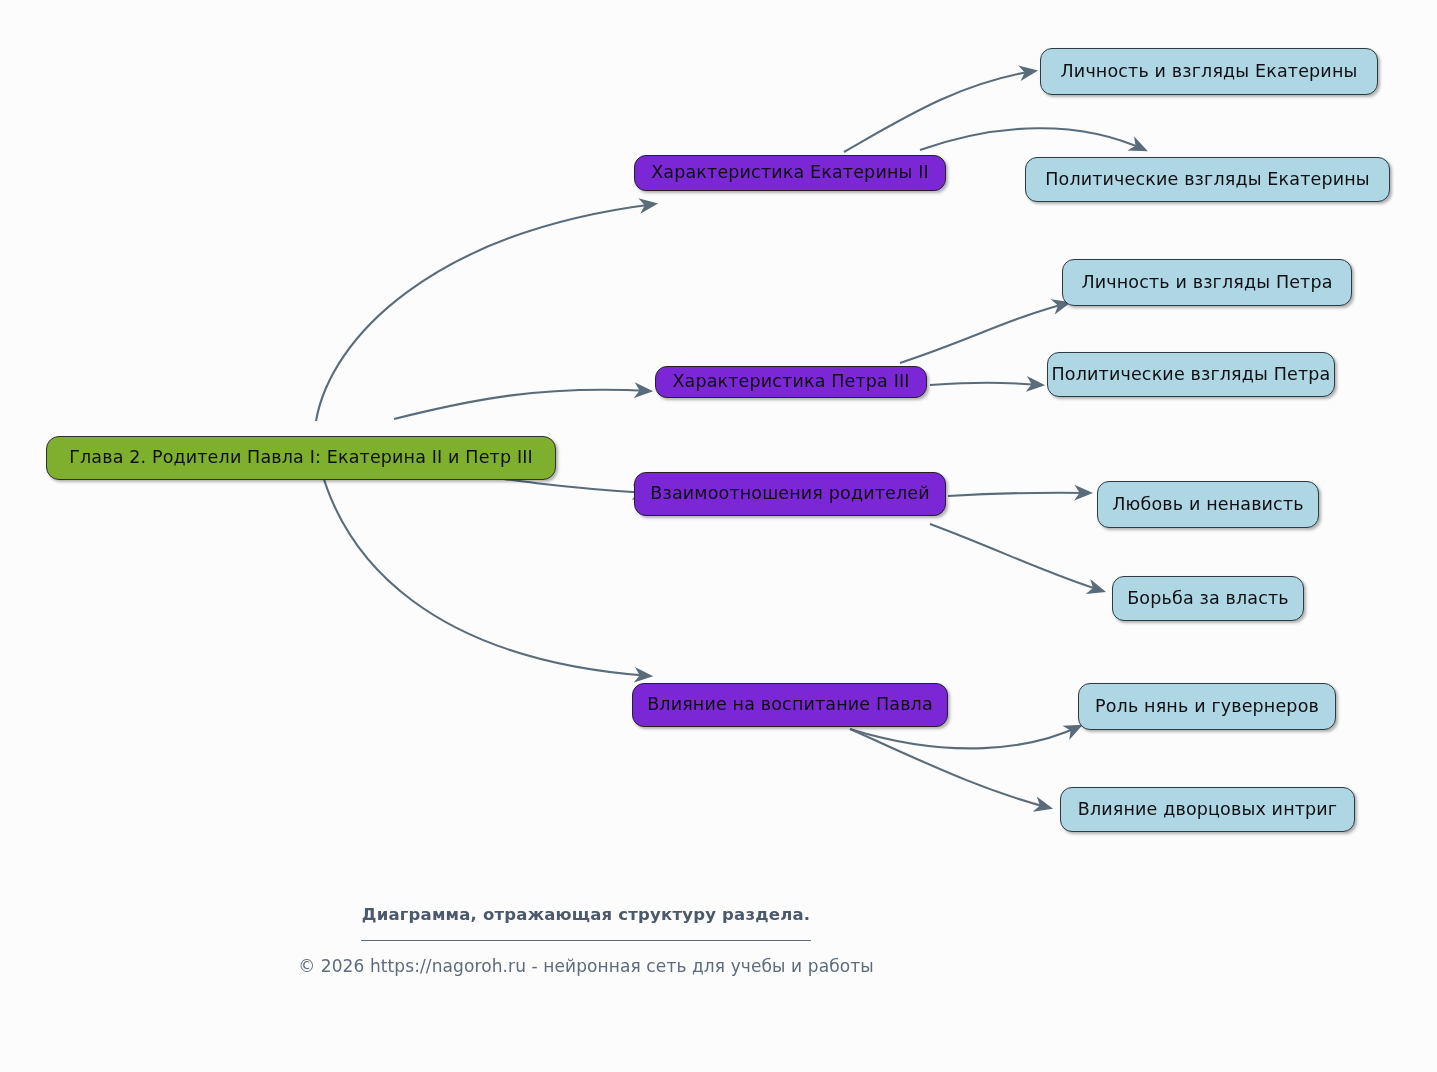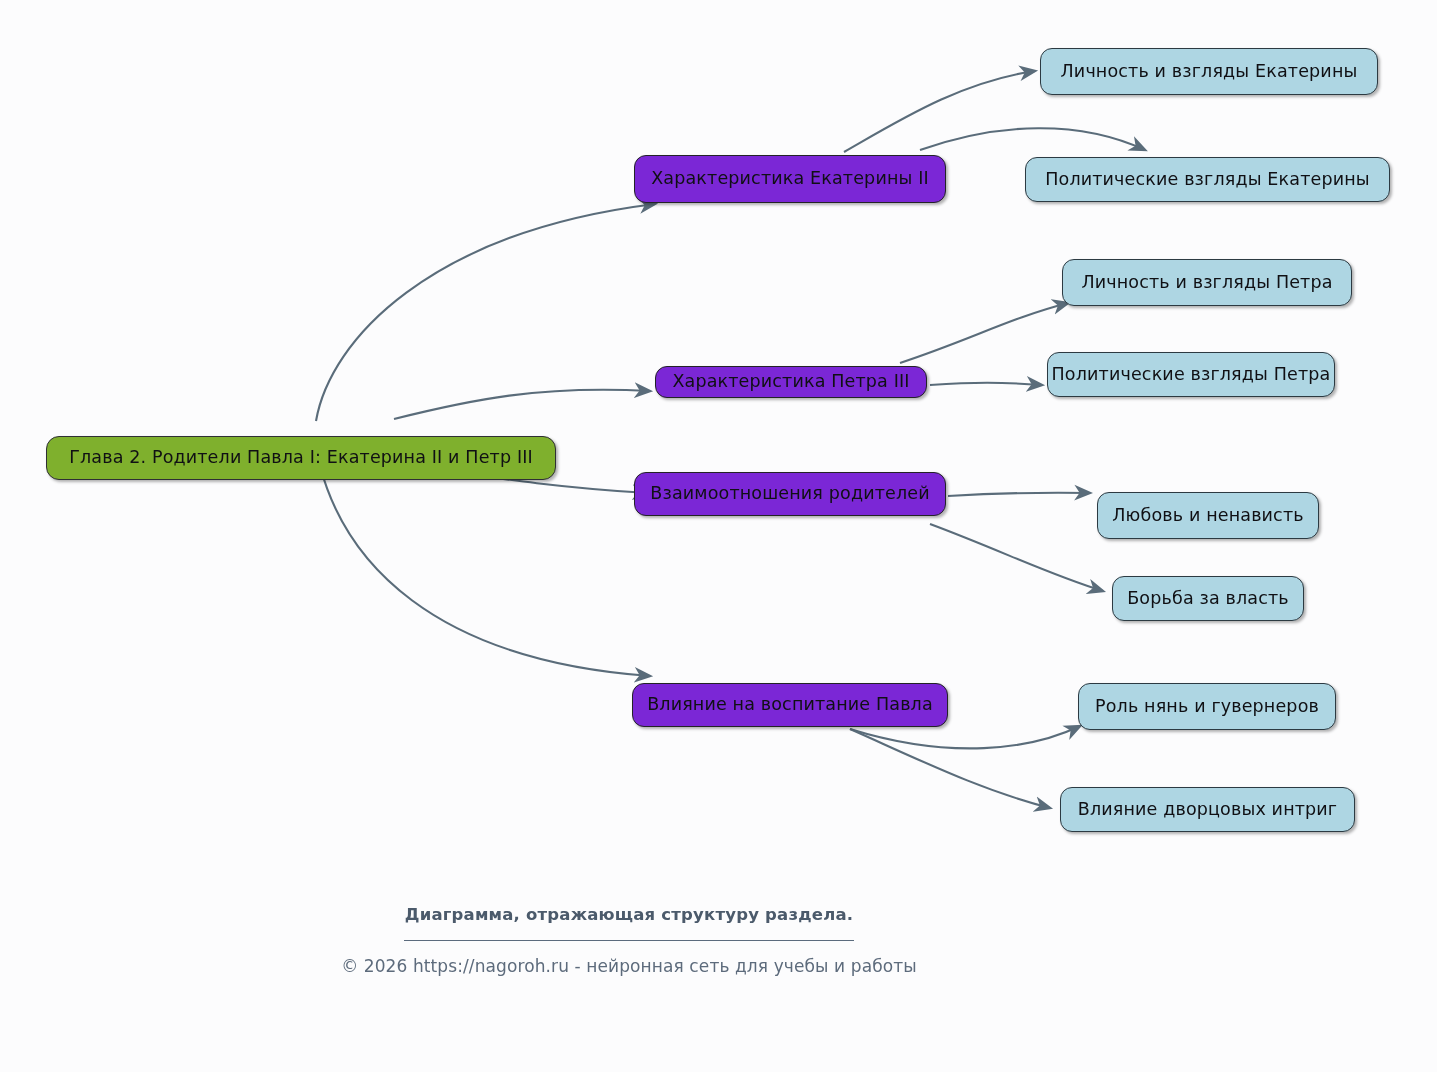--- a/index.html
+++ b/index.html
@@ -62,21 +62,20 @@
     border-color: #2c3a42;
   }
 
   
   #footer {
     position: absolute;
     left: 0;
     top: 905px;
     width: 1172px;
     text-align: center;
-    padding-left: 43px;
   }
   #caption {
     font-size: 16.5px;
     font-weight: bold;
     color: #4b5a6b;
     letter-spacing: 0.2px;
   }
   #divider {
     width: 450px;
     height: 0;
@@ -120,21 +119,21 @@
 
       <path d="M 850 729 C 950 760 1030 750 1080 726"></path>
       <path d="M 850 729 C 920 760 980 790 1050 808"></path>
     </g>
   </svg>
 
   <div class="node root" style="left:46px; top:421px; width:510px; height:44px;">
     <span>Глава 2. Родители Павла I: Екатерина II и Петр III</span>
   </div>
 
-  <div class="node branch" style="left:634px; top:155px; width:312px; height:48px;">
+  <div class="node branch" style="left:634px; top:155px; width:312px; height:36px;">
     <span>Характеристика Екатерины II</span>
   </div>
   <div class="node leaf" style="left:1040px; top:48px; width:338px; height:47px;border-radius:12px;">
     <span>Личность и взгляды Екатерины</span>
   </div>
   <div class="node leaf" style="left:1025px; top:157px; width:365px; height:45px;">
     <span>Политические взгляды Екатерины</span>
   </div>
 
   <div class="node branch" style="left:655px; top:366px; width:272px; height:32px;">
@@ -143,21 +142,21 @@
   <div class="node leaf" style="left:1062px; top:259px; width:290px; height:47px;">
     <span>Личность и взгляды Петра</span>
   </div>
   <div class="node leaf" style="left:1047px; top:352px; width:288px; height:45px;text-align:center;">
     <span>Политические взгляды Петра</span>
   </div>
 
   <div class="node branch" style="left:634px; top:472px; width:312px; height:44px;">
     <span>Взаимоотношения родителей</span>
   </div>
-  <div class="node leaf" style="left:1097px; top:492px; width:222px; height:47px;">
+  <div class="node leaf" style="left:1097px; top:481px; width:222px; height:47px;">
     <span>Любовь и ненависть</span>
   </div>
   <div class="node leaf" style="left:1112px; top:576px; width:192px; height:45px;">
     <span>Борьба за власть</span>
   </div>
 
   <div class="node leaf" style="left:1078px; top:683px; width:258px; height:47px;">
     <span>Роль нянь и гувернеров</span>
   </div>
   <div class="node branch" style="left:632px; top:683px; width:316px; height:44px;">

